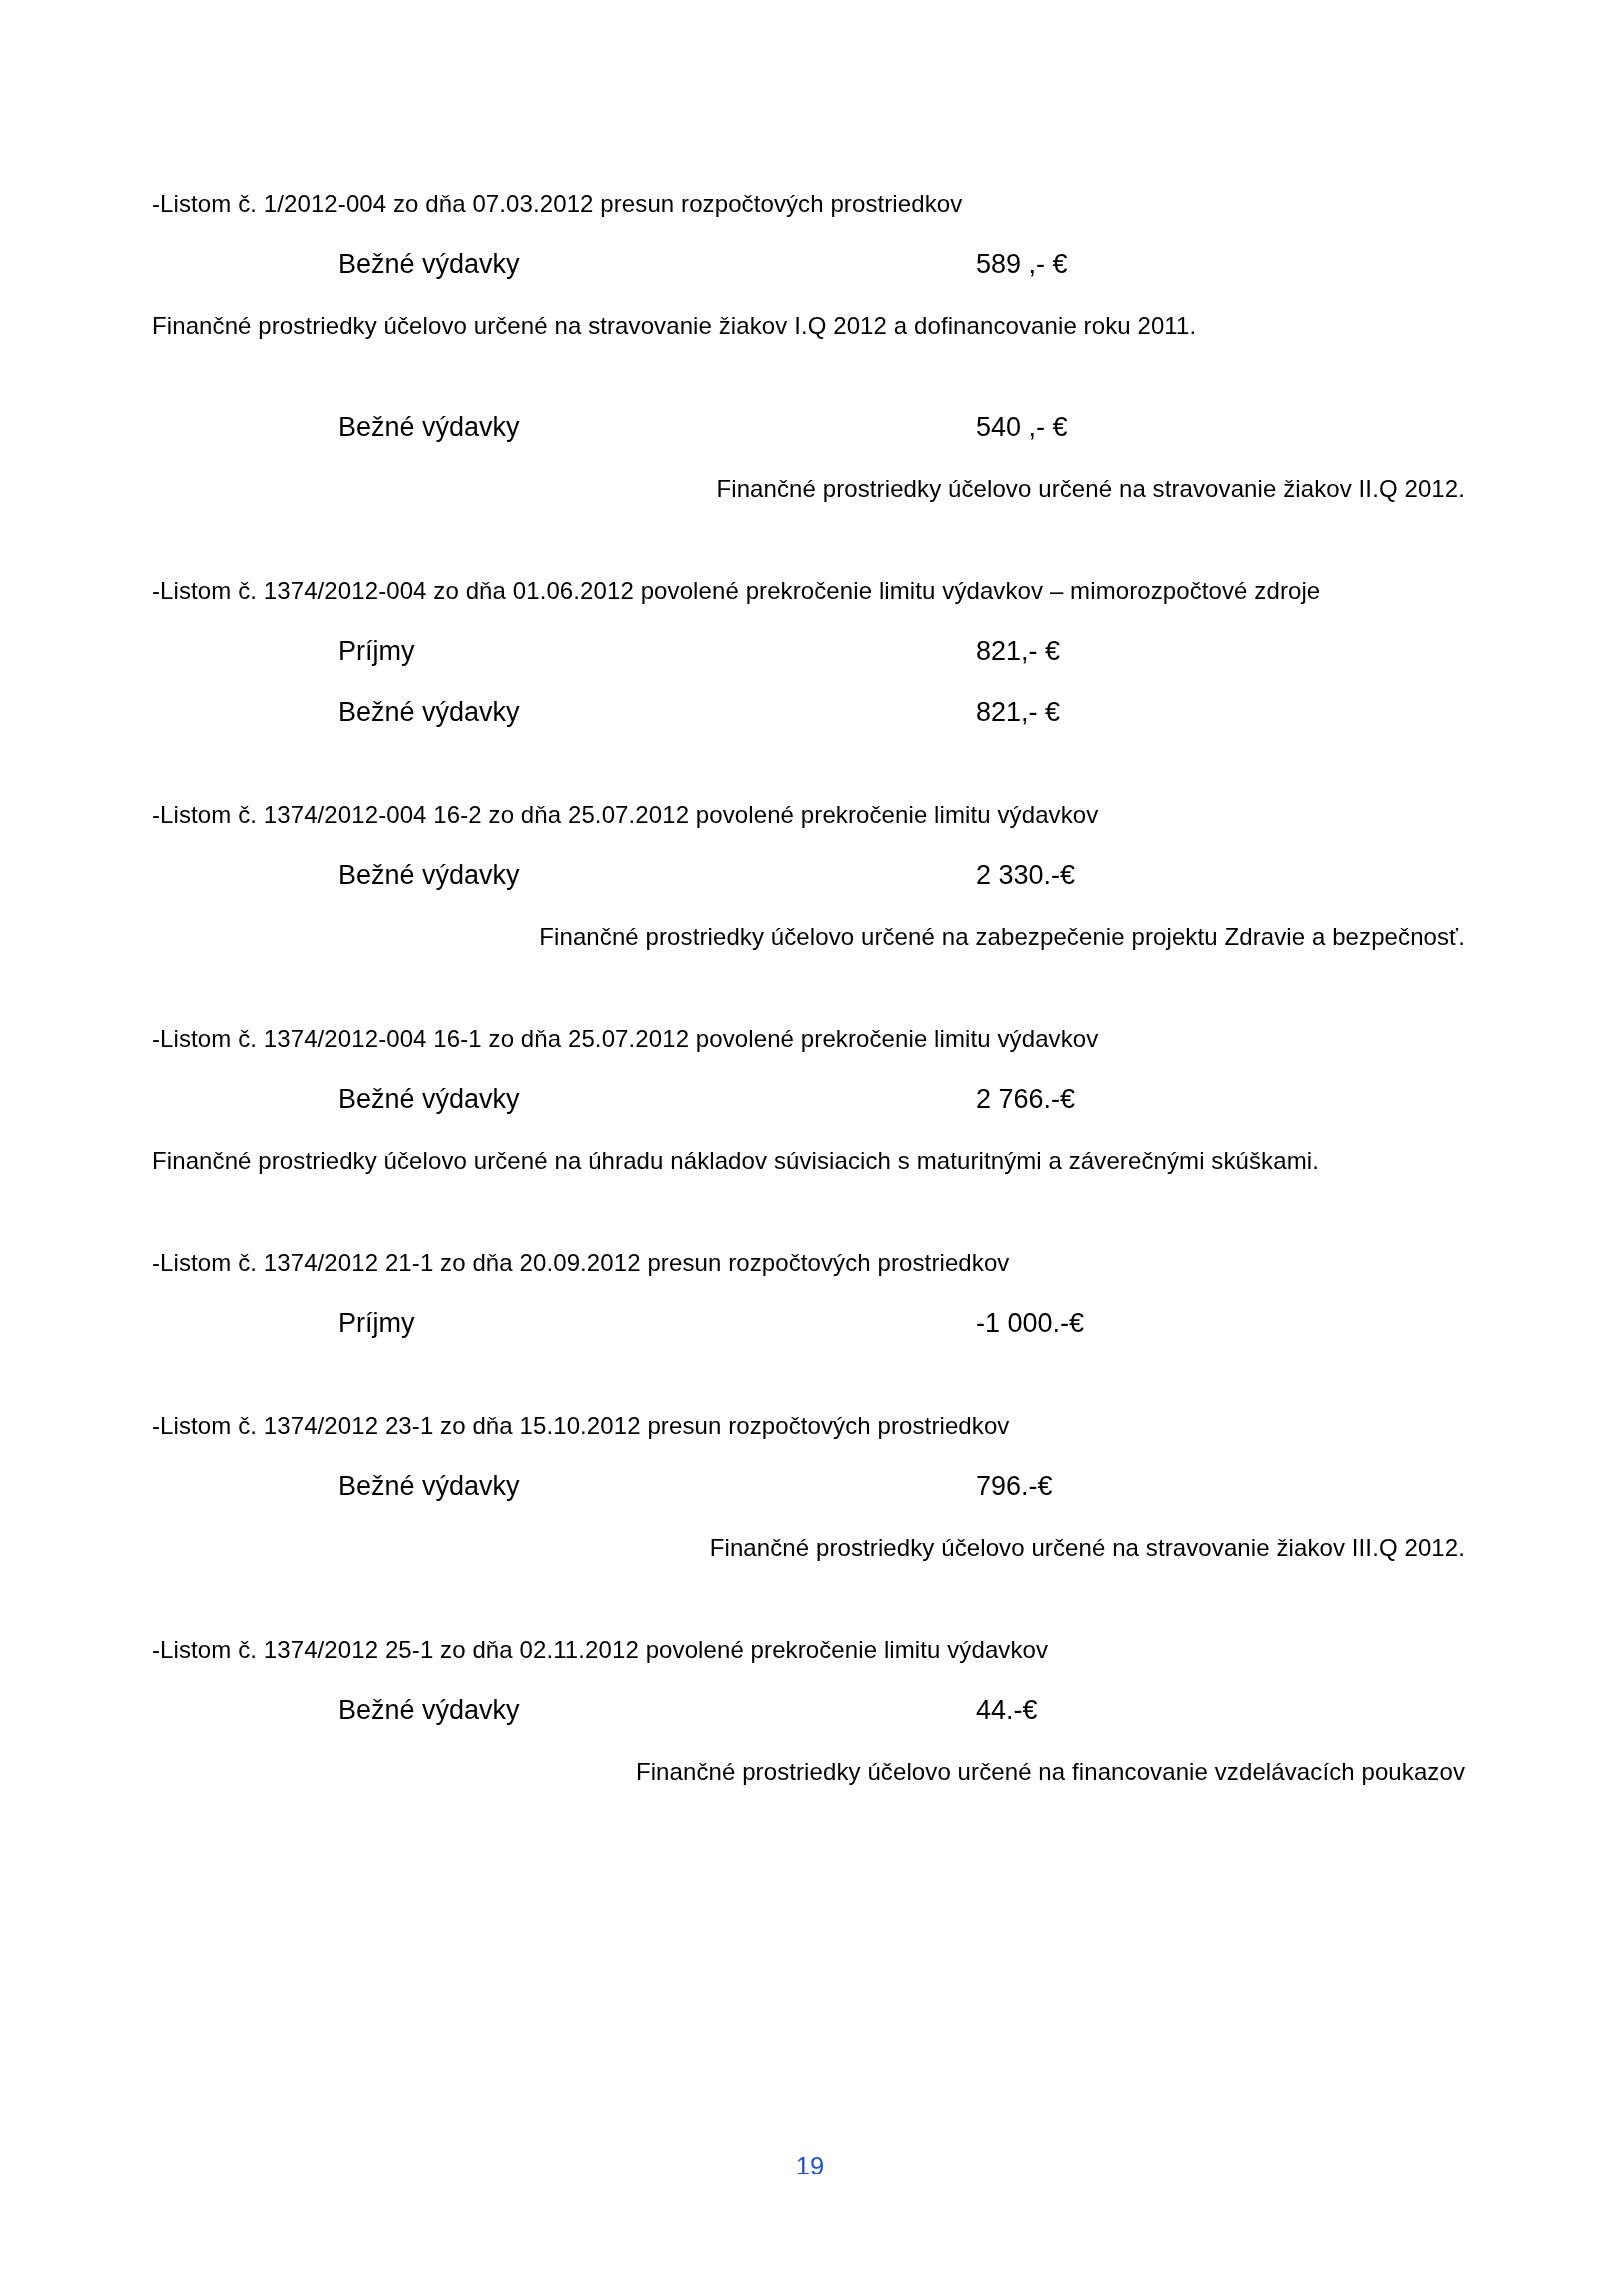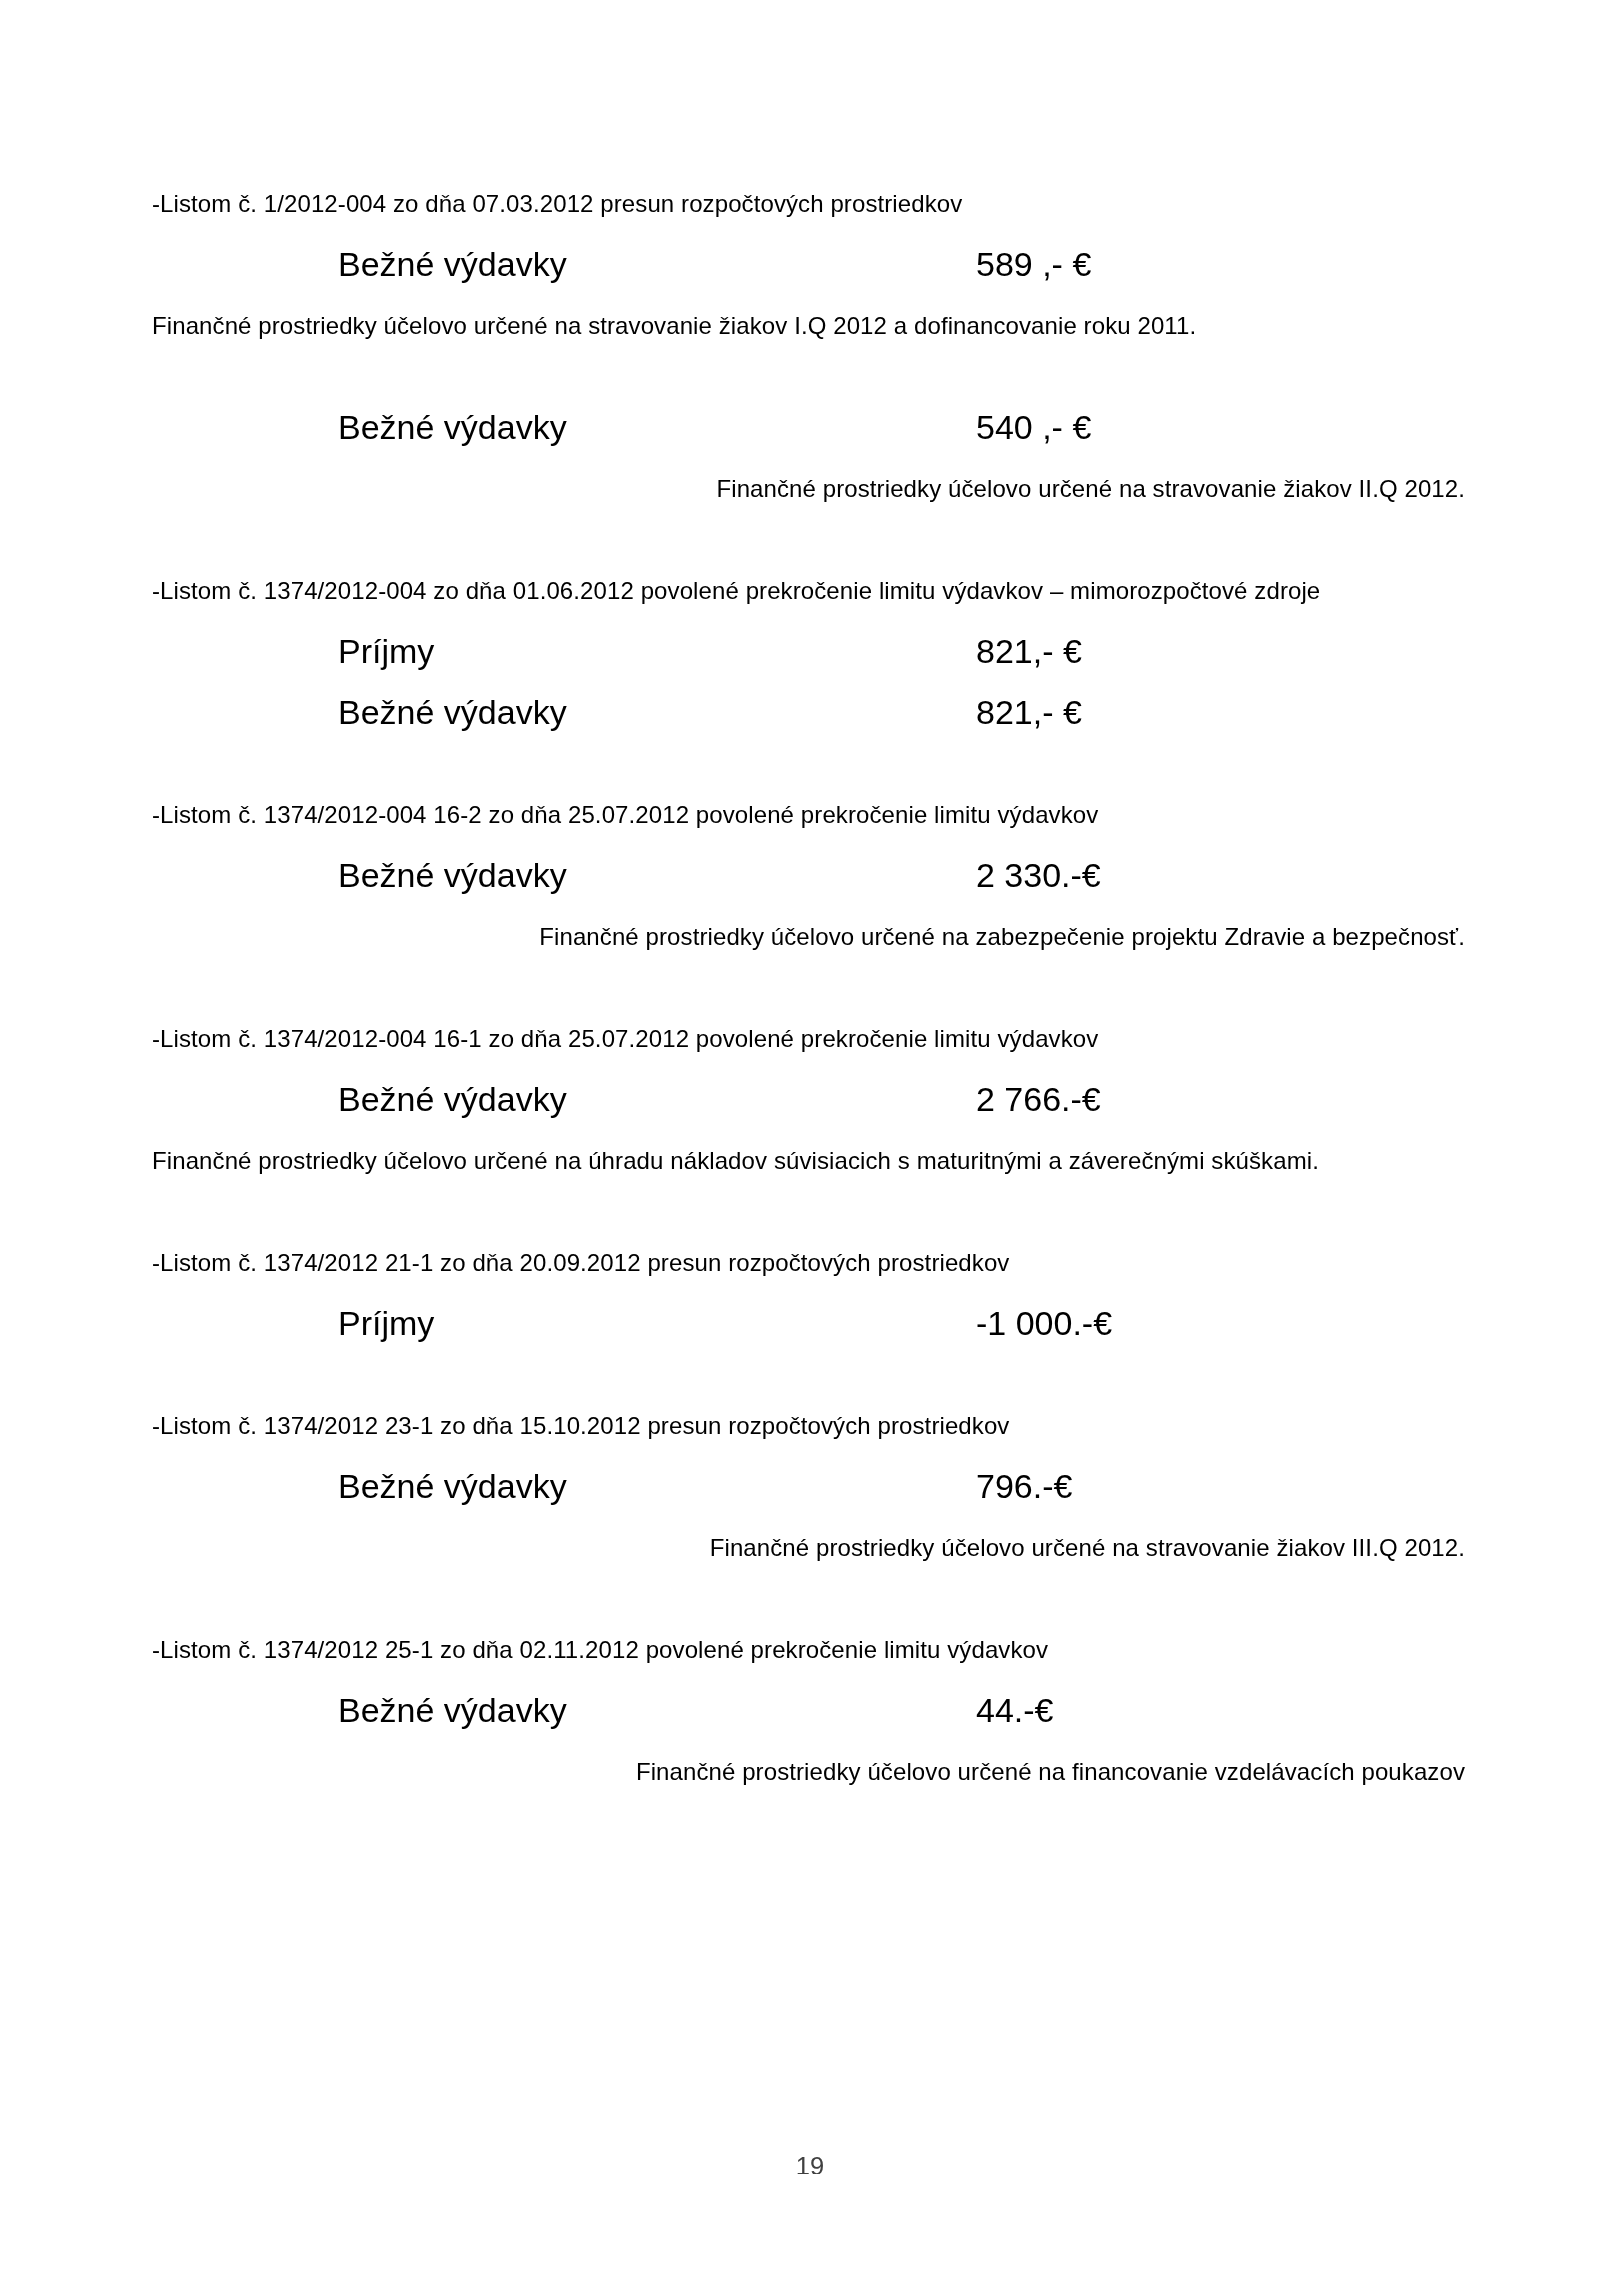--- a/index.html
+++ b/index.html
@@ -42,21 +42,21 @@
     letter-spacing: 0.1px;
   }
   .para.nojust {
     text-align: right;
   }
   .amount-row {
     display: block;
     position: relative;
     height: 61px;
     line-height: 61px;
-    font-size: 34px;
+    font-size: 27px;
   }
   .amount-label {
     position: absolute;
     left: 186px;
     top: 0;
     white-space: nowrap;
   }
   .amount-value {
     position: absolute;
     left: 824px;
@@ -64,21 +64,21 @@
     white-space: nowrap;
   }
   .page-number {
     position: absolute;
     left: 0;
     right: 0;
     top: 2152px;
     text-align: center;
     font-size: 25.5px;
     line-height: 29px;
-    color: #404040;
+    color: #1d4ed8;
     overflow: hidden;
     height: 21.6px;
   }
 </style>
 </head>
 <body>
 
 <div class="page">
 
   <div class="content">

